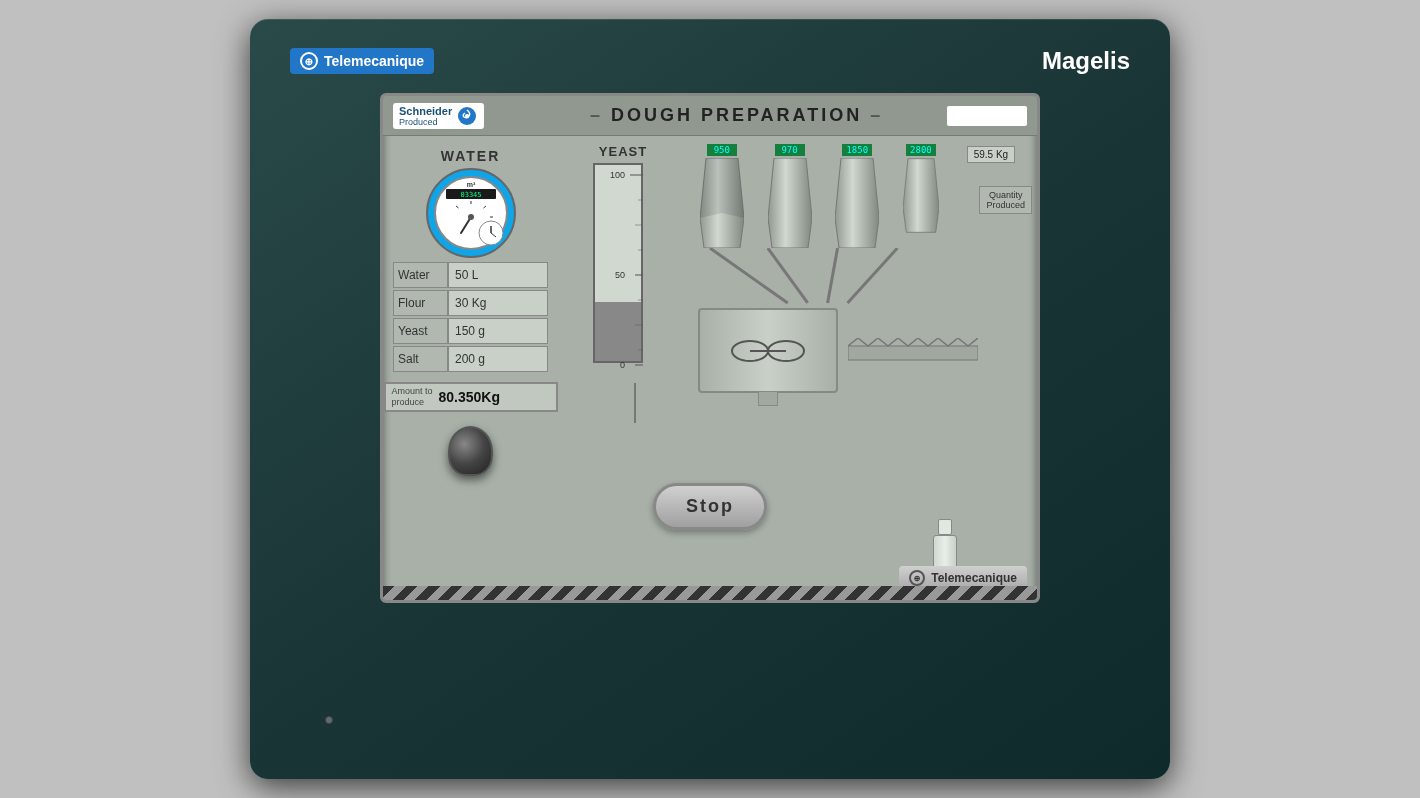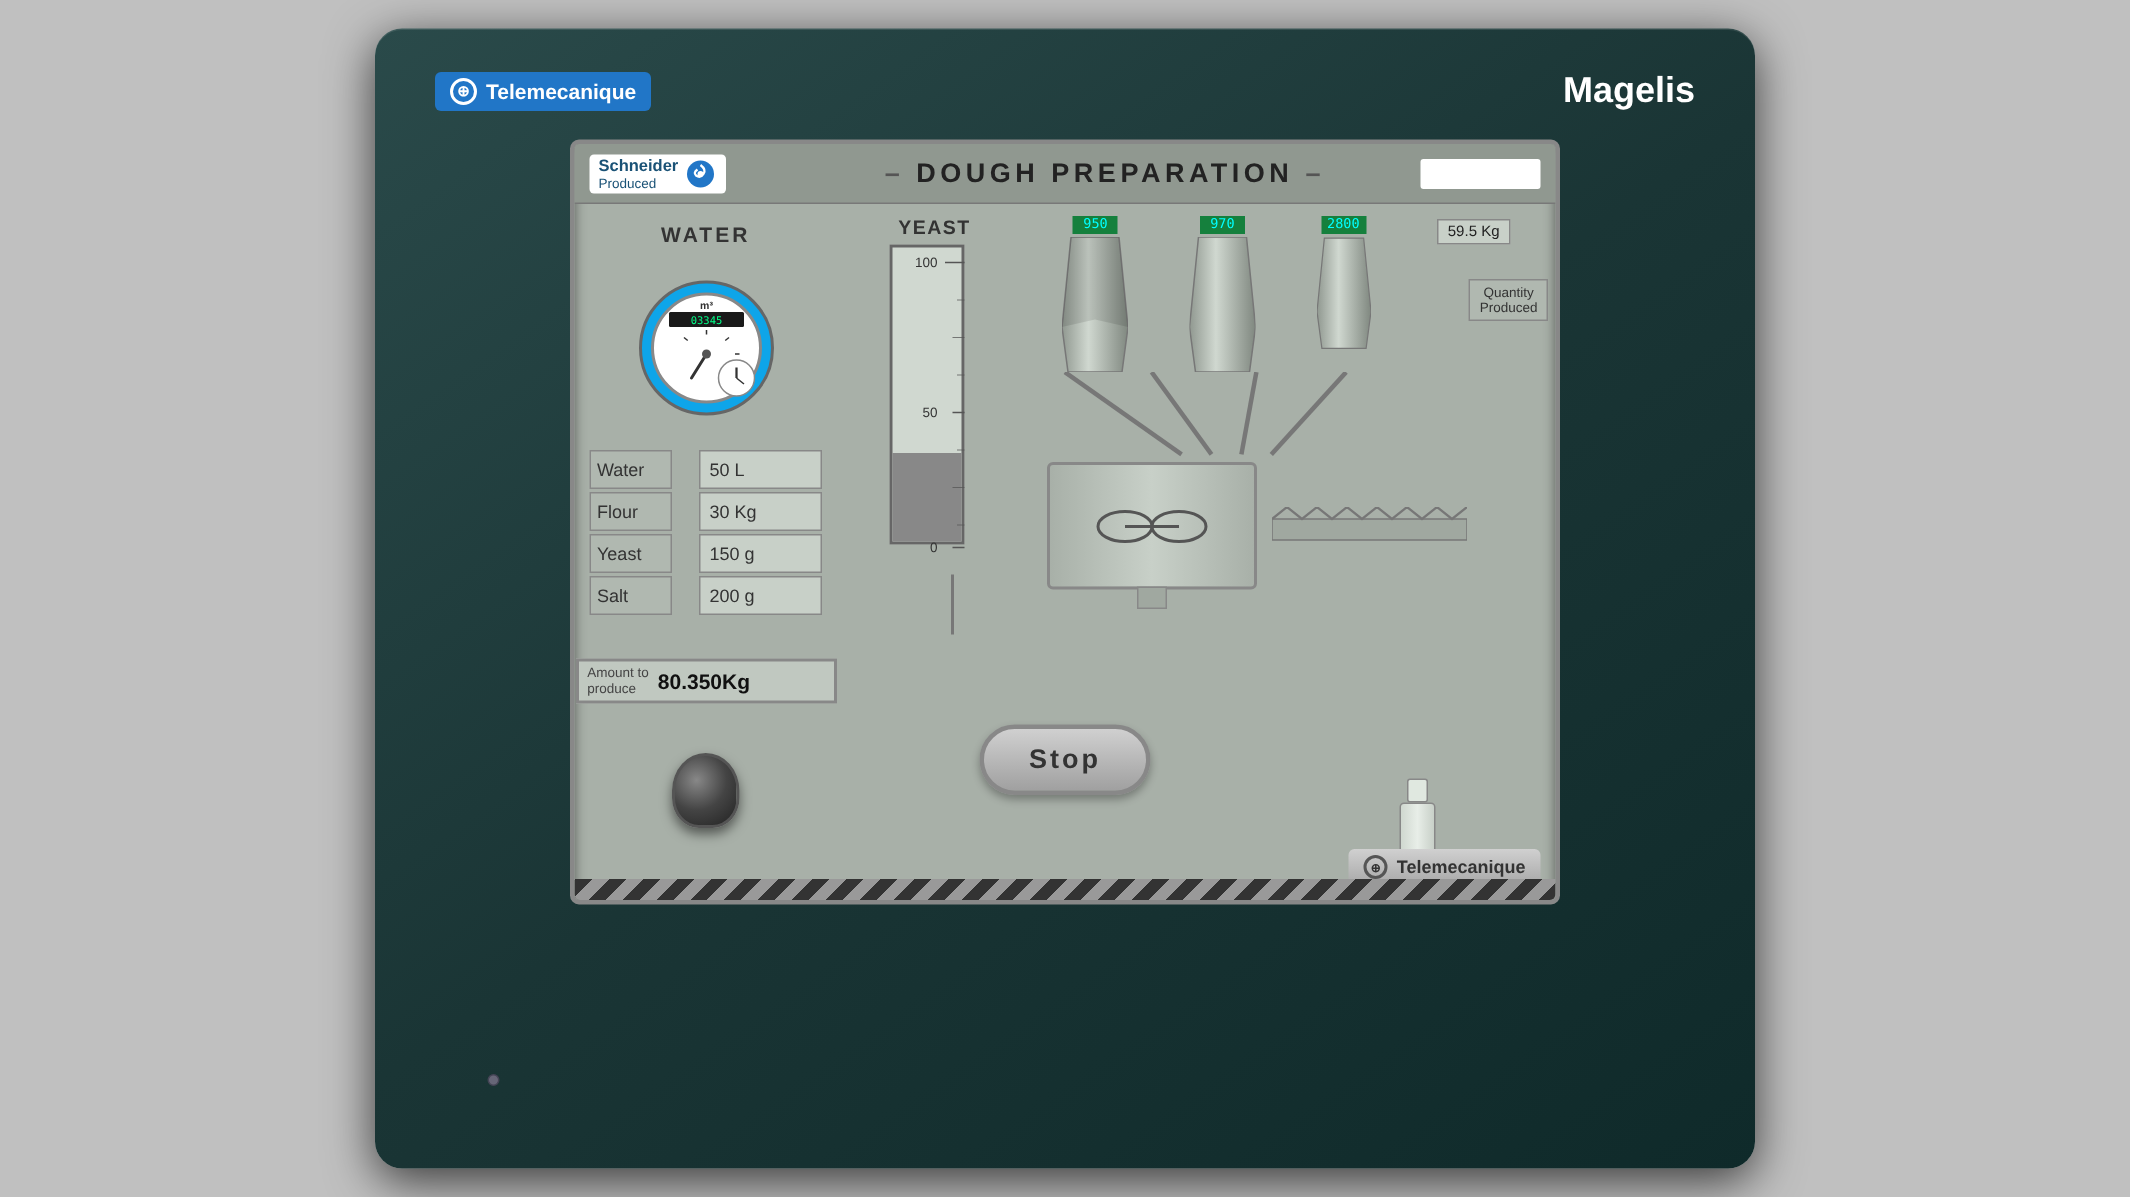--- a/index.html
+++ b/index.html
@@ -124,21 +124,21 @@
       position: relative;
     }
 
     
     .left-panel {
       width: 175px;
       padding: 8px;
       display: flex;
       flex-direction: column;
       align-items: center;
-      gap: 23px;
+      gap: 4px;
     }
 
     .water-label {
       font-size: 14px;
       font-weight: bold;
       letter-spacing: 2px;
       color: #333;
       margin-top: 4px;
     }
 
@@ -179,21 +179,20 @@
 
     .ingredient-value {
       background: #c8d0c8;
       border: 1px solid #888;
       flex: 1;
       display: flex;
       align-items: center;
       padding-left: 6px;
       font-size: 12px;
       color: #333;
-      margin-left: 18px;
     }
 
     .amount-row {
       display: flex;
       align-items: center;
       background: #c0c8c0;
       border: 2px solid #888;
       padding: 2px 6px;
       margin-top: 4px;
       width: 174px;
@@ -513,20 +512,26 @@
             </svg>
           </div>
 
           <div class="silo-container">
             <div class="silo-label">970</div>
             <svg width="44" height="90" viewBox="0 0 44 90">
               <polygon points="6,0 38,0 44,60 40,90 4,90 0,60" fill="url(#siloGrad1)" stroke="#777" stroke-width="1"></polygon>
             </svg>
           </div>
 
+          <div class="silo-container">
+            <div class="silo-label">1850</div>
+            <svg width="44" height="90" viewBox="0 0 44 90">
+              <polygon points="6,0 38,0 44,60 40,90 4,90 0,60" fill="url(#siloGrad1)" stroke="#777" stroke-width="1"></polygon>
+            </svg>
+          </div>
 
           <div class="silo-container">
             <div class="silo-label">2800</div>
             <svg width="36" height="75" viewBox="0 0 44 90">
               <polygon points="6,0 38,0 44,60 40,90 4,90 0,60" fill="url(#siloGrad1)" stroke="#777" stroke-width="1"></polygon>
             </svg>
           </div>
 
           <div style="display:flex;flex-direction:column;align-items:center;margin-left:4px;">
             <div class="quantity-box">Quantity<br>Produced</div>

